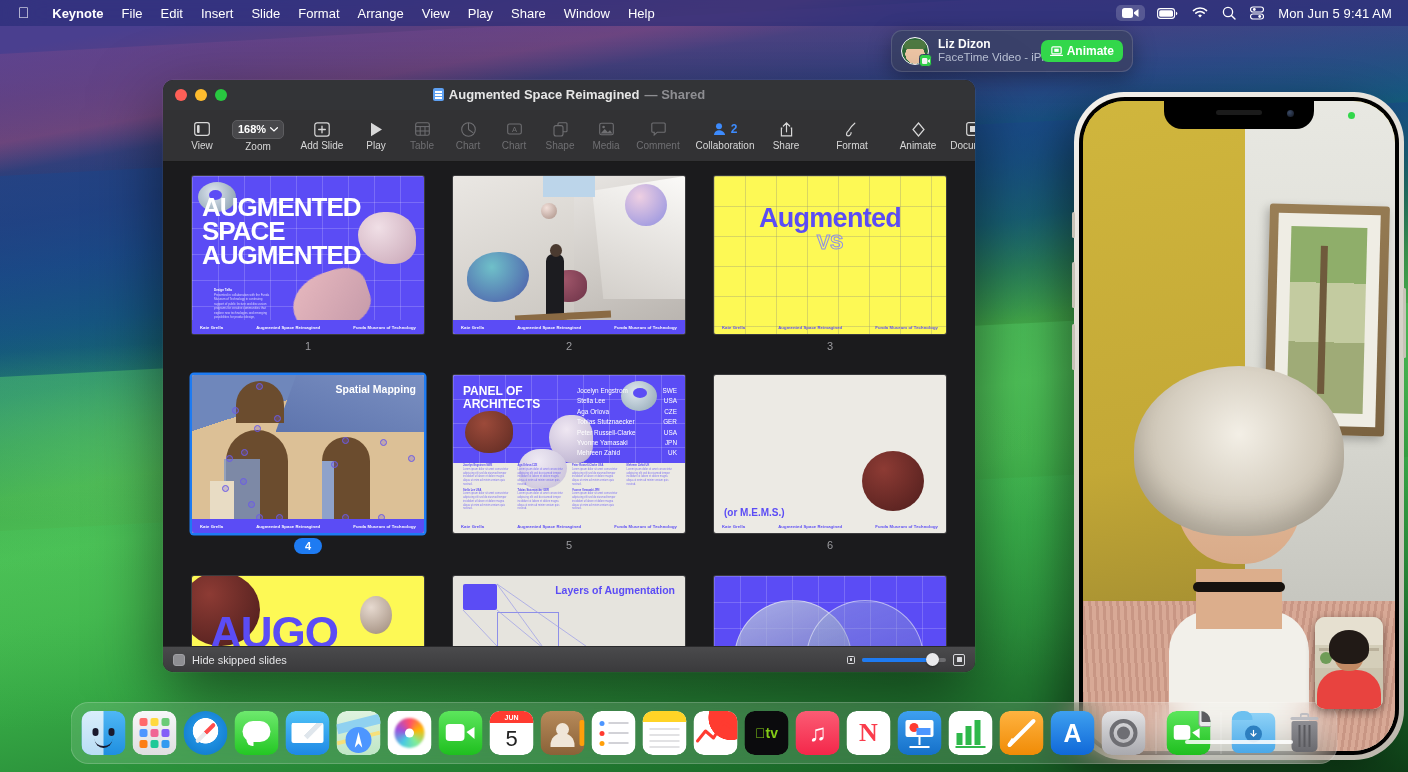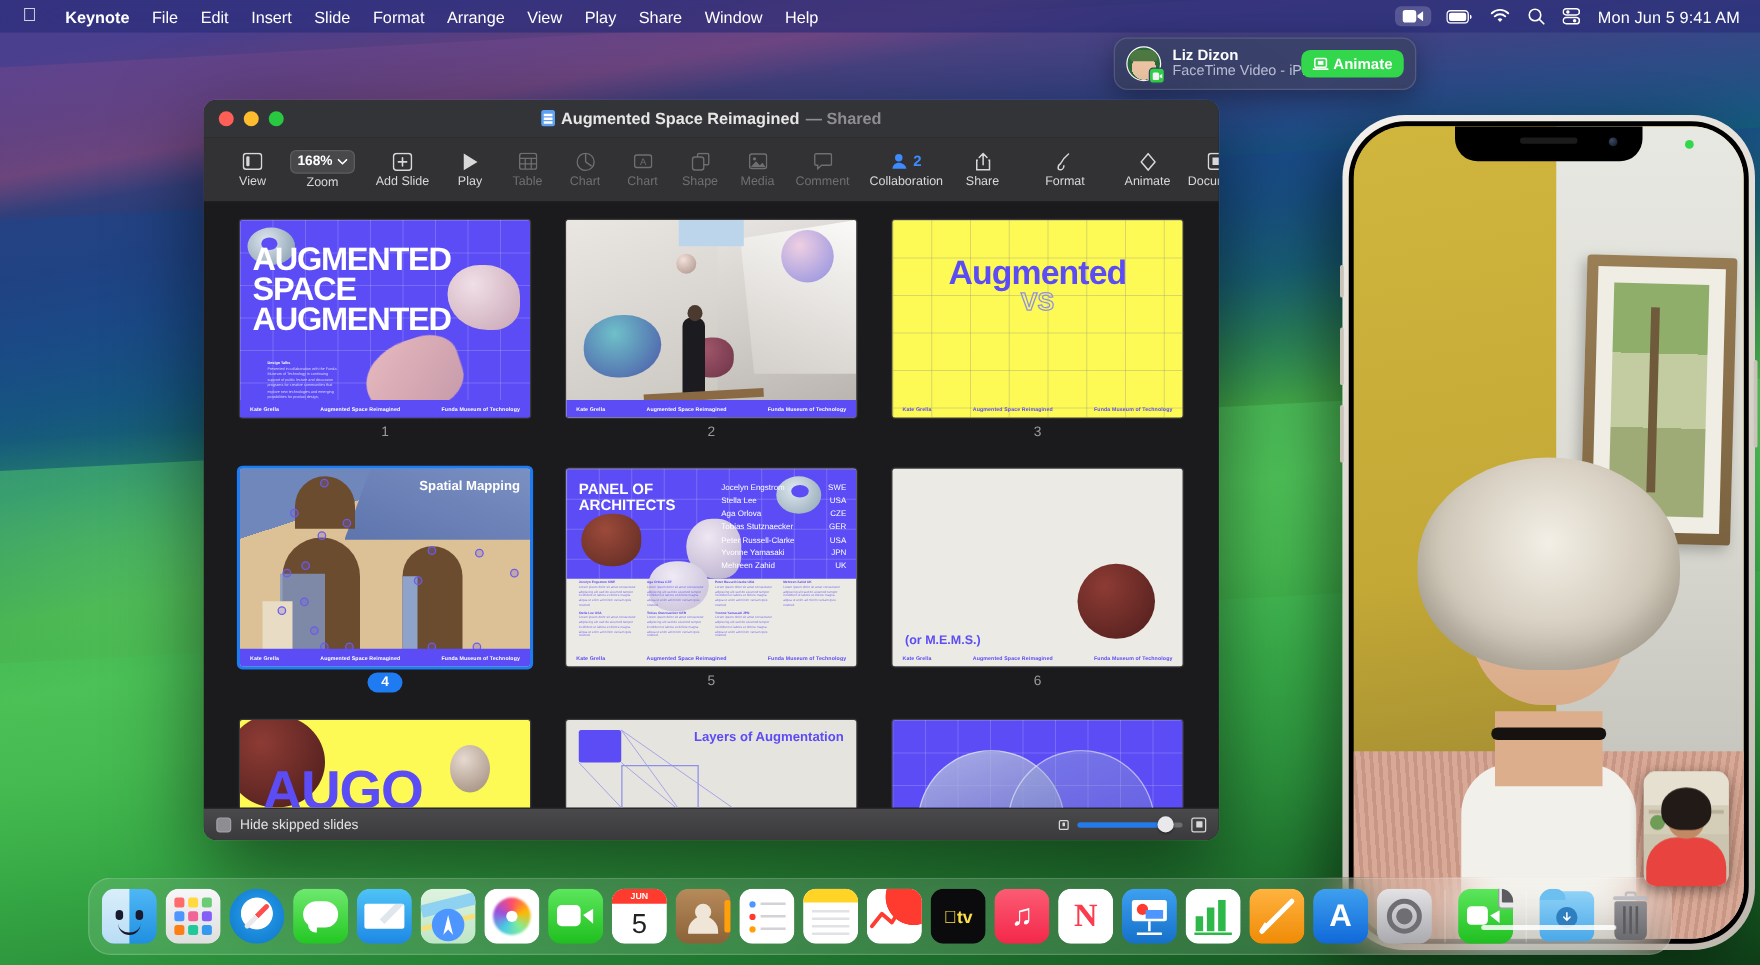--- a/index.html
+++ b/index.html
@@ -929,21 +929,21 @@
       </div>
       <div class="dock-icon">
         <div style="position:absolute;inset:0;background:#fff;border-radius:10px"></div>
         <div style="position:absolute;left:0;top:0;width:100%;height:100%;background:radial-gradient(circle at 85% 15%,#ff3b30 0 42%,transparent 43%);border-radius:10px"></div>
         <svg viewBox="0 0 44 44" style="position:absolute;inset:0">
           <path d="M4 30 12 20 20 27 30 11 40 18" stroke="#ff3b30" stroke-width="3" fill="none" stroke-linecap="round" stroke-linejoin="round"></path>
         </svg>
       </div>
       <div class="dock-icon">
         <div style="position:absolute;inset:0;background:#0b0b0d;border-radius:10px"></div>
-        <div style="position:absolute;left:50%;top:50%;transform:translate(-50%,-50%);color:#fde047;font-size:14px;font-weight:bold;font-family:'Liberation Sans',sans-serif">tv</div>
+        <div style="position:absolute;left:50%;top:50%;transform:translate(-50%,-50%);color:#84cc16;font-size:14px;font-weight:bold;font-family:'Liberation Sans',sans-serif">tv</div>
       </div>
       <div class="dock-icon">
         <div style="position:absolute;inset:0;background:linear-gradient(180deg,#fb5c74,#f4274a);border-radius:10px"></div>
         <div style="position:absolute;left:50%;top:50%;transform:translate(-50%,-50%);color:#fff;font-size:24px">♫</div>
       </div>
       <div class="dock-icon">
         <div style="position:absolute;inset:0;background:#fff;border-radius:10px"></div>
         <div style="position:absolute;left:50%;top:50%;transform:translate(-50%,-50%);color:#fa3c4c;font-size:26px;font-weight:bold;font-family:'Liberation Serif',serif">N</div>
       </div>
       <div class="dock-icon">

